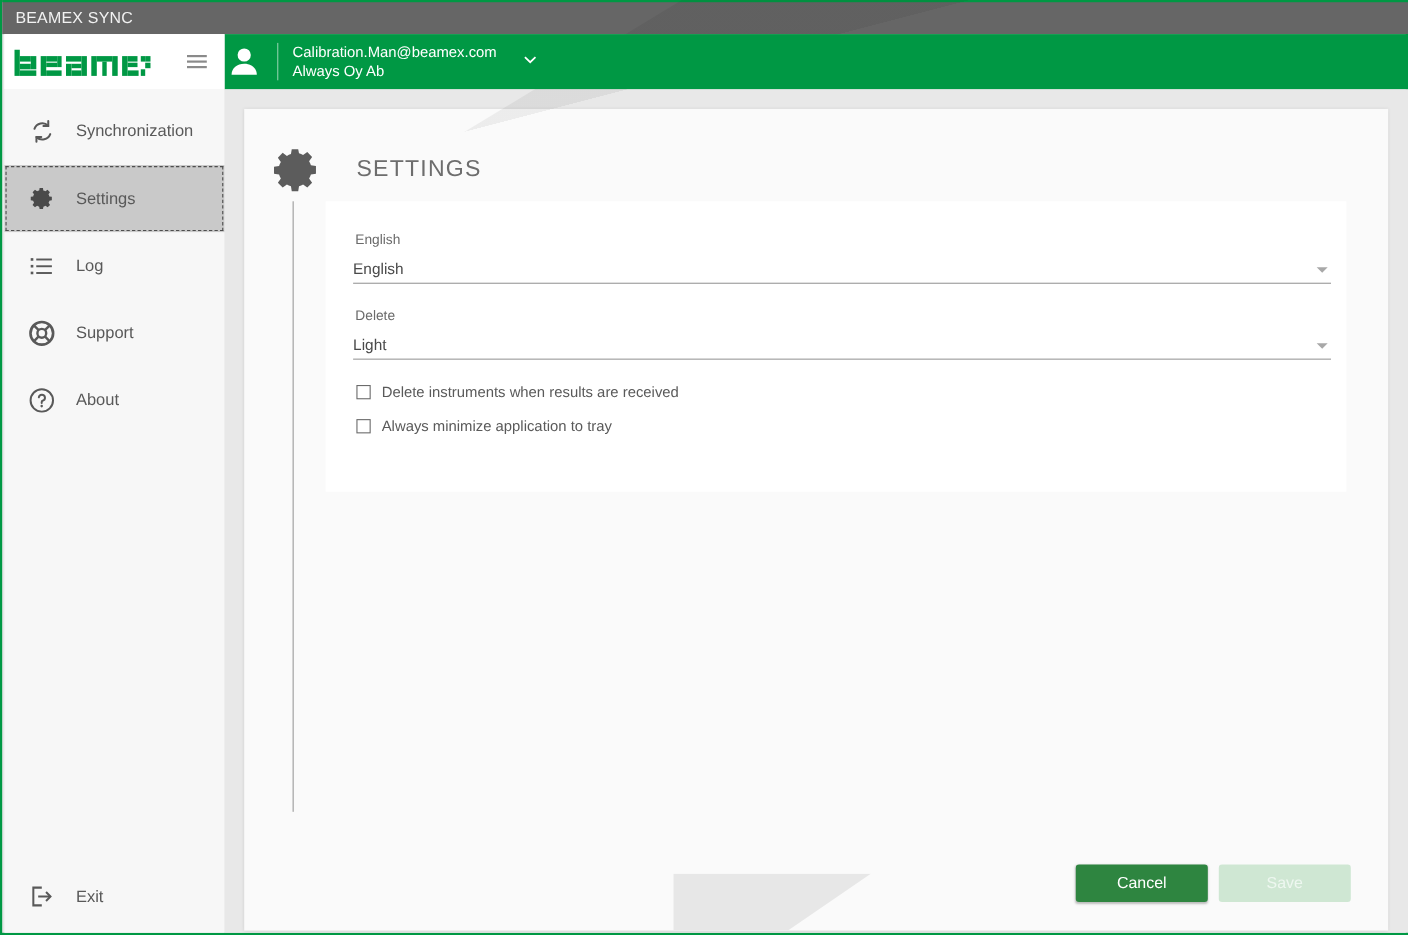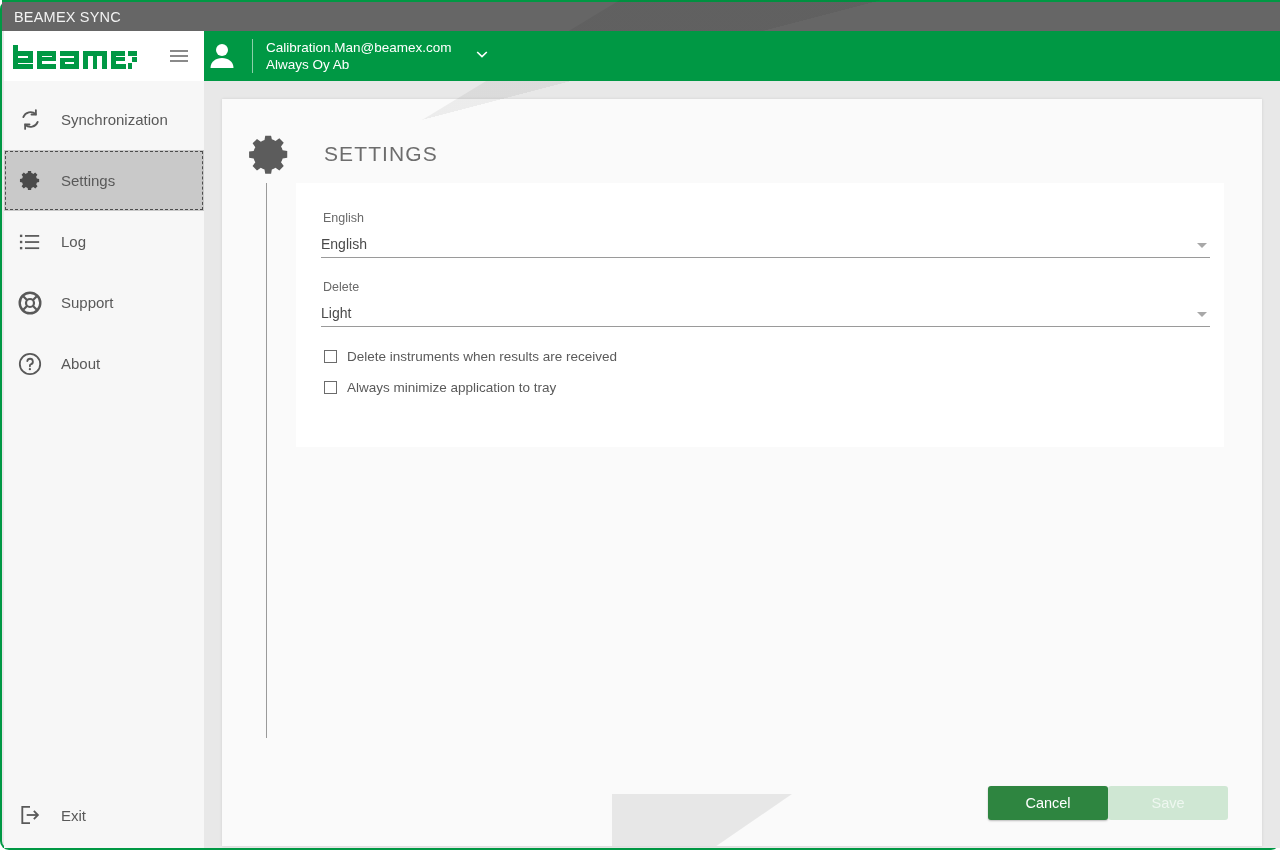--- a/index.html
+++ b/index.html
@@ -10,21 +10,20 @@
     overflow: hidden;
   }
 
   .app {
     position: relative;
     width: 1280px; height: 850px;
     background: #e8e8e8;
     border-left: 2px solid #009844;
     border-right: 2px solid #009844;
     border-bottom: 2px solid #009844;
-    border-radius: 9px;
   }
 
   
   .titlebar {
     position: absolute; top: 0; left: 0;
     width: 1280px; height: 31px;
     background: #666666;
     display: flex; align-items: center;
     border-top: 2px solid #009844;
   }
@@ -89,21 +88,21 @@
     display: block; width: 18px; height: 2px; background: #8a8a8a;
   }
 
   .nav {
     margin-top: 8px;
     flex: 1;
   }
   .nav-item {
     display: flex; align-items: center;
     height: 61px;
-    padding-left: 11px;
+    padding-left: 19px;
     cursor: pointer;
     color: #595959;
     font-size: 15px;
   }
   .nav-item .ico {
     width: 30px; height: 30px;
     display: flex; align-items: center; justify-content: center;
     flex: none;
     margin-right: 16px;
   }
@@ -216,21 +215,21 @@
     border: 1px solid #6b6b6b;
     background: #ffffff;
     margin-right: 10px; margin-left: 3px;
     flex: none;
   }
   .checkrow-label { font-size: 13.5px; color: #5a5a5a; }
 
   
   .footer-btns {
     position: absolute; right: 34px; bottom: 26px;
-    display: flex; 
+    display: flex; gap: 10px;
   }
   .btn {
     width: 120px; height: 34px;
     border: none;
     border-radius: 3px;
     font-size: 14.5px;
     font-family: "Liberation Sans", sans-serif;
     cursor: pointer;
   }
   .btn-cancel {

